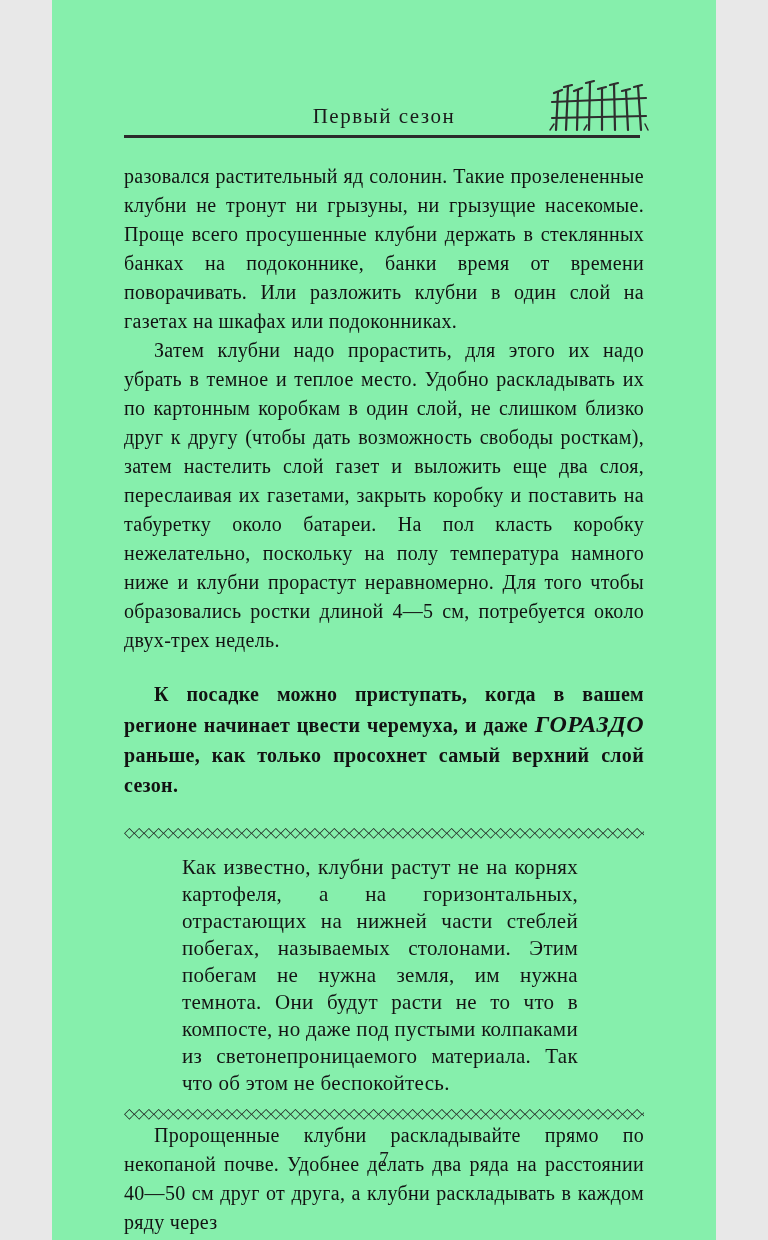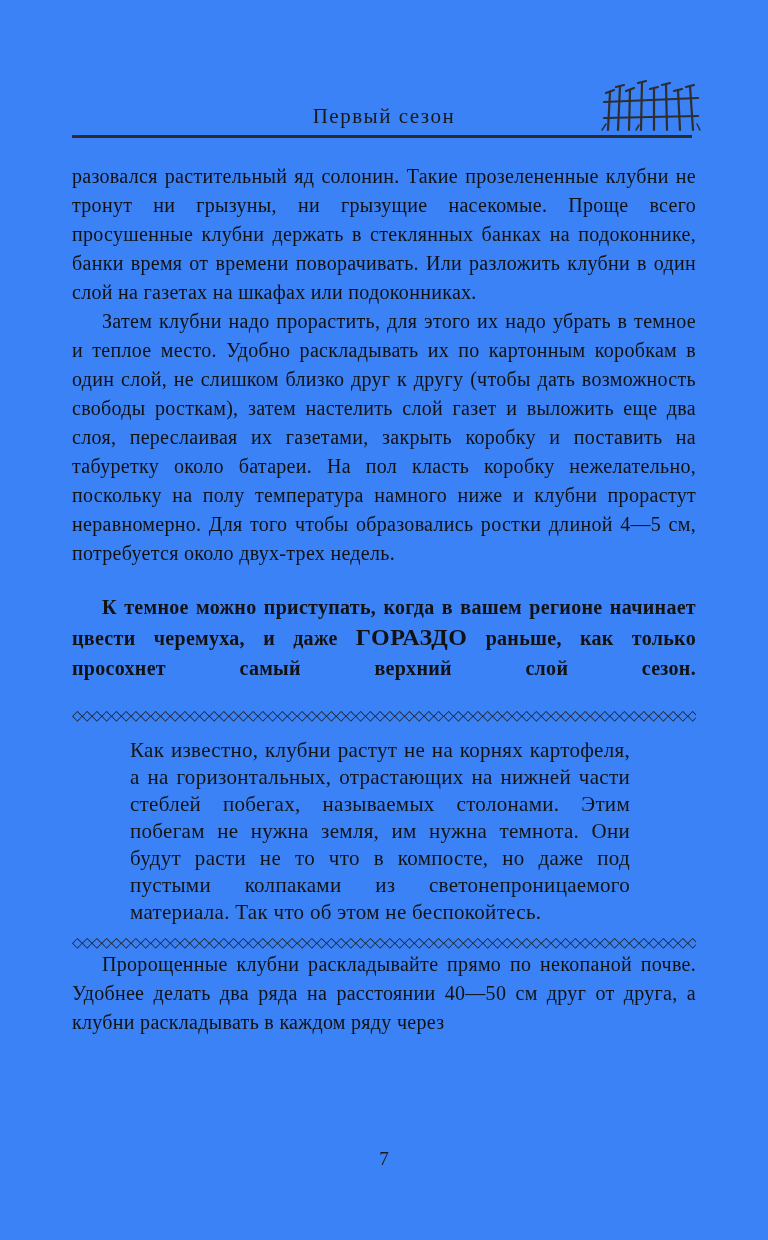--- a/index.html
+++ b/index.html
@@ -2,24 +2,24 @@
 <html lang="ru"><head>
 <meta charset="utf-8">
 <style>
   html, body {
     margin: 0;
     padding: 0;
     background: #e8e8e8;
   }
   .page {
     position: relative;
-    width: 768px;
+    width: 664px;
     height: 1240px;
     margin: 0 auto;
-    background: #3b82f6;
+    background: #86efac;
     color: #121212;
     font-family: "Liberation Serif", "DejaVu Serif", serif;
     overflow: hidden;
     box-sizing: border-box;
   }
   .content {
     position: absolute;
     left: 72px;
     right: 72px;
     top: 0;
@@ -73,20 +73,21 @@
     margin: 24px 0 0 0;
     text-indent: 30px;
     font-weight: bold;
     text-align: justify;
     text-align-last: justify;
     line-height: 30px;
   }
   .bold-emph {
     font-size: 24px;
     letter-spacing: 0.5px;
+    font-style: italic;
   }
   
   .chain-divider {
     margin-top: 26px;
     white-space: nowrap;
     overflow: hidden;
     font-size: 14px;
     letter-spacing: -1px;
     color: #1a1a1a;
     line-height: 14px;
@@ -159,21 +160,21 @@
         </g>
       </svg>
     </div>
 
     <div class="body-text">
 
       <p class="para no-indent">разовался растительный яд солонин. Такие прозелененные клубни не тронут ни грызуны, ни грызущие насекомые. Проще всего просушенные клубни держать в стеклянных банках на подоконнике, банки время от времени поворачивать. Или разложить клубни в один слой на газетах на шкафах или подоконниках.</p>
 
       <p class="para">Затем клубни надо прорастить, для этого их надо убрать в темное и теплое место. Удобно раскладывать их по картонным коробкам в один слой, не слишком близко друг к другу (чтобы дать возможность свободы росткам), затем настелить слой газет и выложить еще два слоя, переслаивая их газетами, закрыть коробку и поставить на табуретку около батареи. На пол класть коробку нежелательно, поскольку на полу температура намного ниже и клубни прорастут неравномерно. Для того чтобы образовались ростки длиной 4—5 см, потребуется около двух-трех недель.</p>
 
-      <p class="bold-note"><span>К темное можно приступать, когда в вашем регионе начинает цвести черемуха, и даже </span><span class="bold-emph">ГОРАЗДО</span><span> раньше, как только просохнет самый верхний слой сезон.</span></p>
+      <p class="bold-note"><span>К посадке можно приступать, когда в вашем регионе начинает цвести черемуха, и даже </span><span class="bold-emph">ГОРАЗДО</span><span> раньше, как только просохнет самый верхний слой сезон.</span></p>
 
       <div class="chain-divider">◇◇◇◇◇◇◇◇◇◇◇◇◇◇◇◇◇◇◇◇◇◇◇◇◇◇◇◇◇◇◇◇◇◇◇◇◇◇◇◇◇◇◇◇◇◇◇◇◇◇◇◇◇◇◇◇◇◇◇◇◇◇◇◇◇◇◇◇◇◇◇◇◇◇◇◇◇◇◇◇</div>
 
       <div class="quote-block">Как известно, клубни растут не на корнях картофеля, а на горизонтальных, отрастающих на нижней части стеблей побегах, называемых столонами. Этим побегам не нужна земля, им нужна темнота. Они будут расти не то что в компосте, но даже под пустыми колпаками из светонепроницаемого материала. Так что об этом не беспокойтесь.</div>
 
       <div class="chain-divider bottom">◇◇◇◇◇◇◇◇◇◇◇◇◇◇◇◇◇◇◇◇◇◇◇◇◇◇◇◇◇◇◇◇◇◇◇◇◇◇◇◇◇◇◇◇◇◇◇◇◇◇◇◇◇◇◇◇◇◇◇◇◇◇◇◇◇◇◇◇◇◇◇◇◇◇◇◇◇◇◇◇</div>
 
 
       <p class="para">Пророщенные клубни раскладывайте прямо по некопаной почве. Удобнее делать два ряда на расстоянии 40—50 см друг от друга, а клубни раскладывать в каждом ряду через</p>
 

